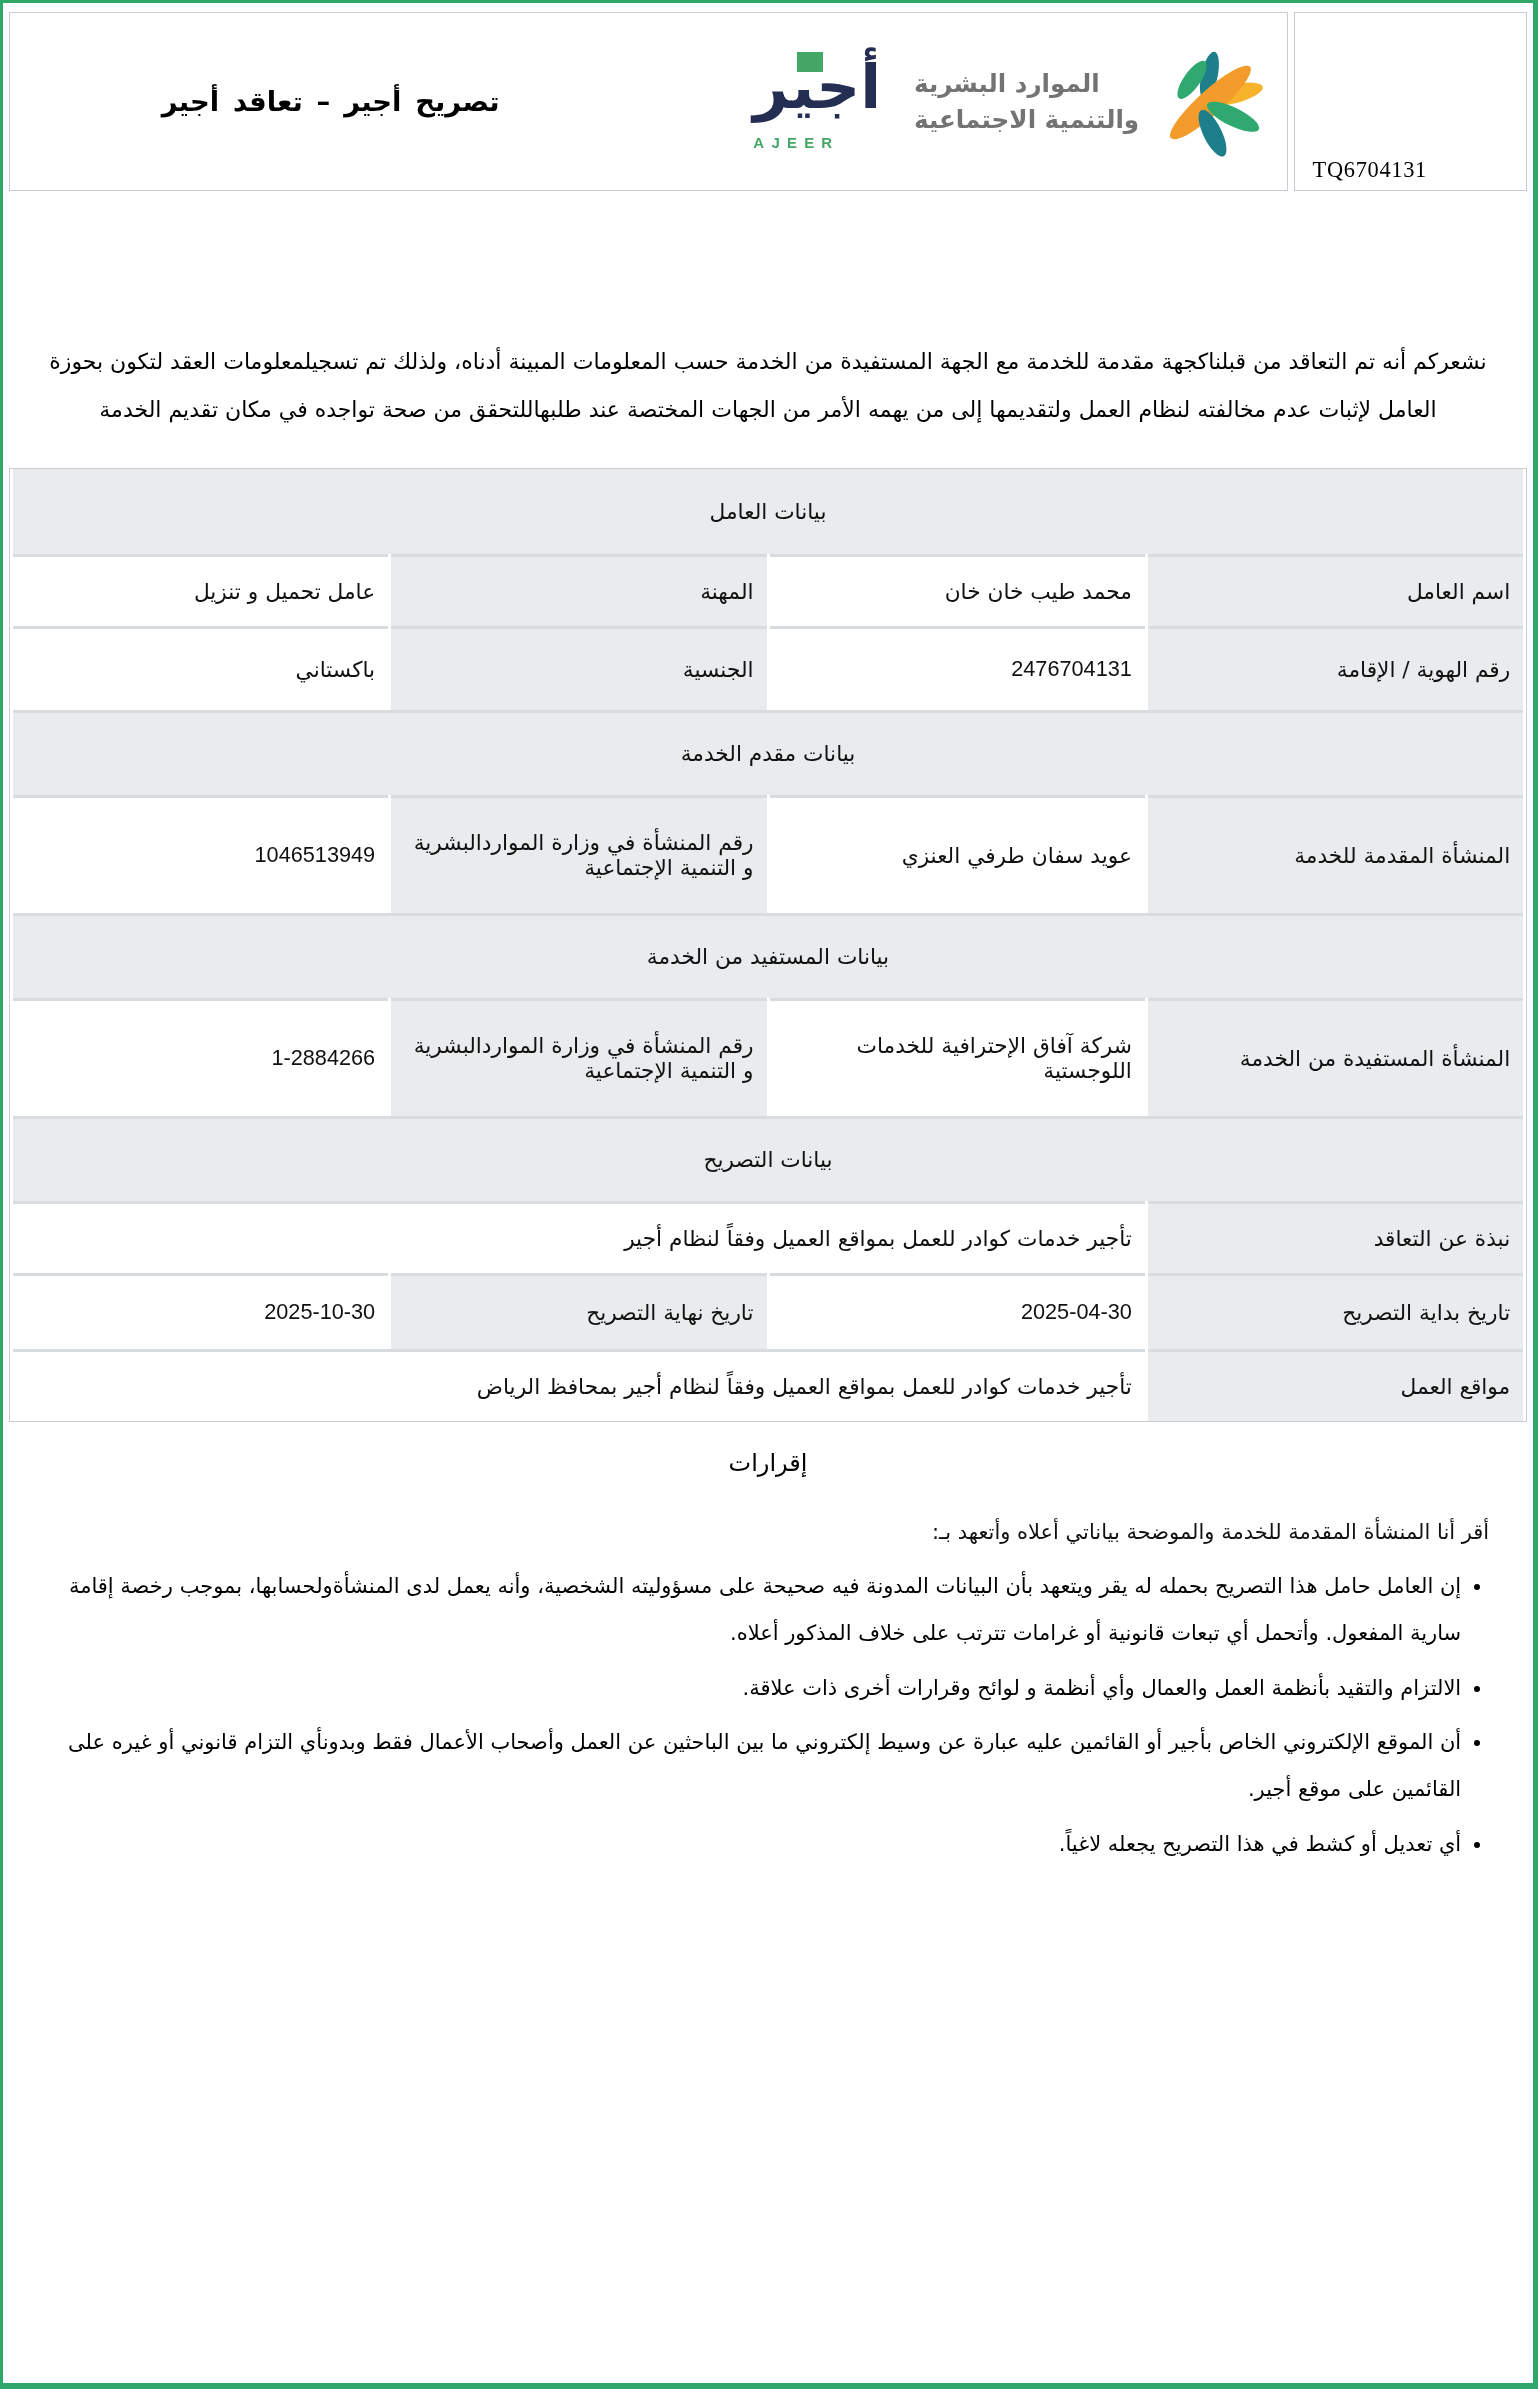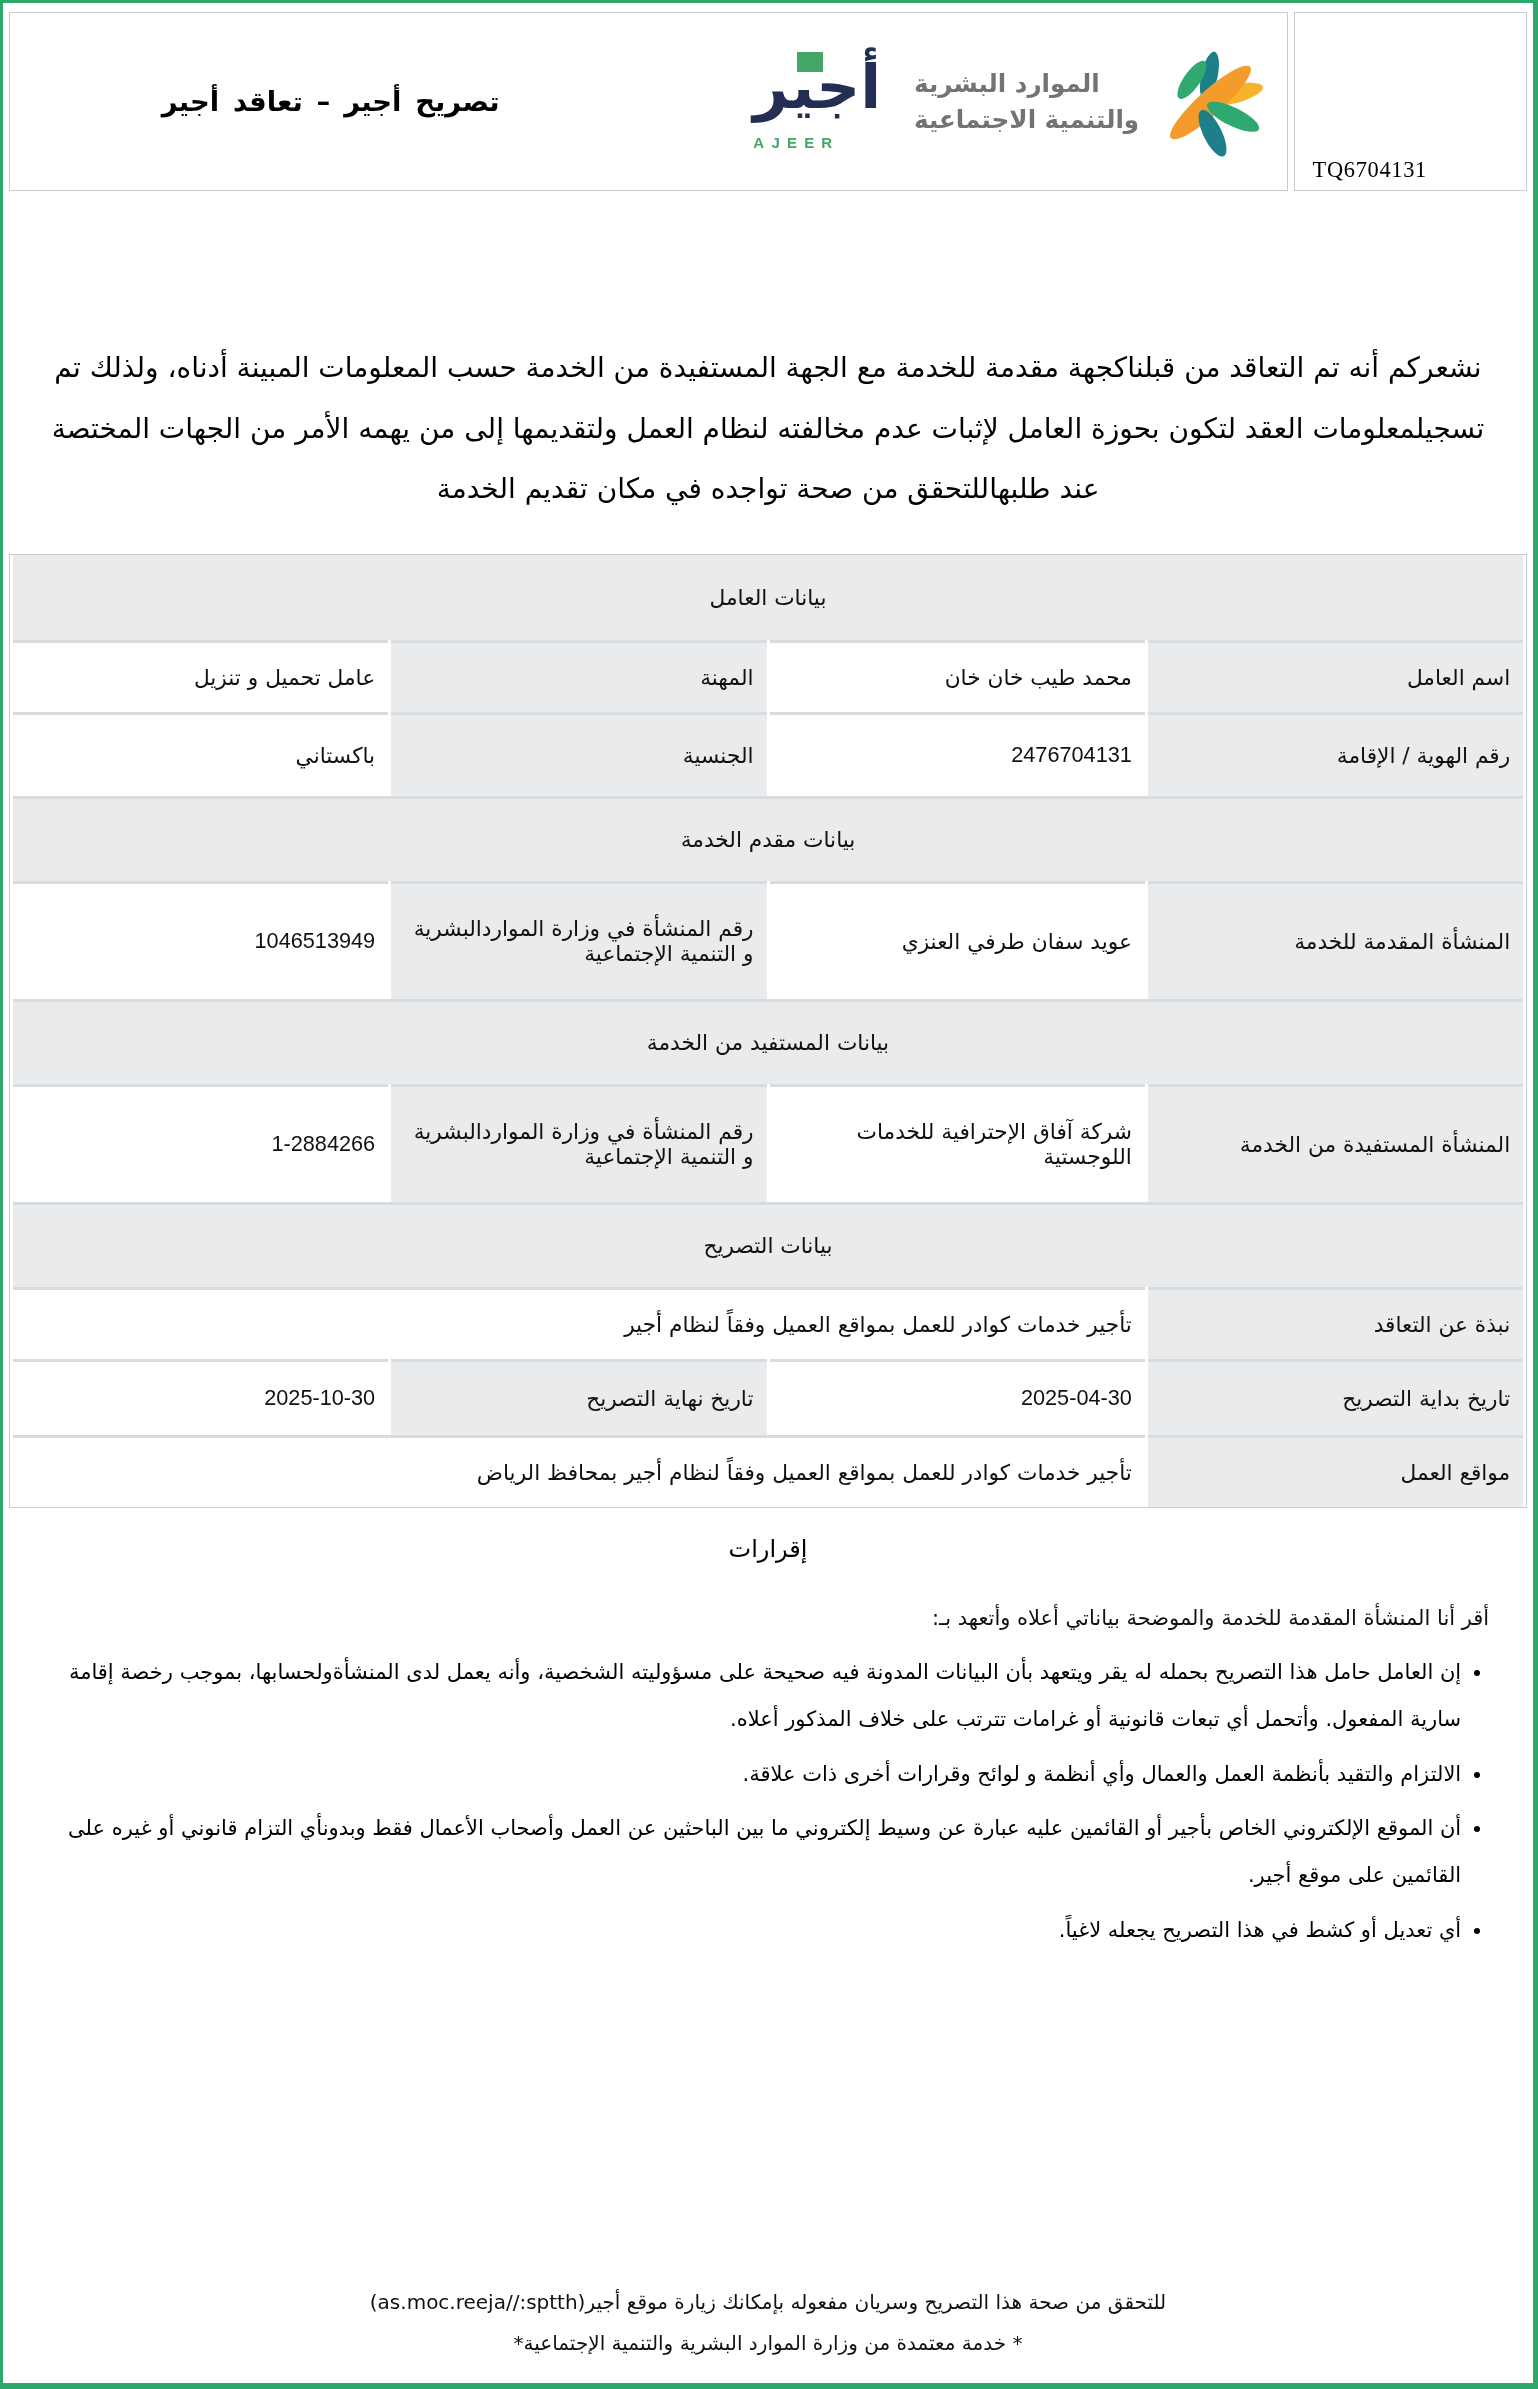--- a/index.html
+++ b/index.html
@@ -23,21 +23,21 @@
   .ajeer-logo{display:flex;flex-direction:column;align-items:flex-start;margin-right:33px;}
   .ajeer-ar-wrap{position:relative;line-height:1;}
   .ajeer-square{position:absolute;left:34%;top:0px;width:26px;height:19.5px;background:#44A767;z-index:0;}
   .ajeer-ar{position:relative;z-index:1;font-size:61px;font-weight:bold;color:#242D52;line-height:1.15;}
   .ajeer-en{color:#44A767;font-size:15px;font-weight:bold;letter-spacing:7.2px;margin-top:12px;font-family:"Liberation Sans","DejaVu Sans",sans-serif;}
   .ministry{display:flex;align-items:center;gap:11.6px;}
   .ministry-text{direction:rtl;text-align:left;color:#737373;font-weight:bold;font-size:24.6px;line-height:1.45;}
   .emblem{width:123px;height:123px;margin-top:5.8px;}
 
   
-  .intro{margin:147px 21.7px 0 21.7px;text-align:center;font-size:28px;line-height:2.15;color:#000;}
+  .intro{margin:147px 21.7px 0 21.7px;text-align:center;font-size:22px;line-height:2.15;color:#000;}
 
   
   .tblwrap{margin-top:35px;border:1.4px solid #c9cdd2;background:#fff;}
   table.permit{width:100%;border-collapse:separate;border-spacing:3.6px 0;direction:rtl;}
   table.permit td{vertical-align:middle;font-size:21.7px;padding:7.2px 13px;box-sizing:border-box;border-top:3.6px solid #d9dcdf;}
   table.permit tr:first-child td{border-top:none;}
   td.sec{background:#e9ebed;text-align:center;height:85px;font-size:21.7px;}
   td.lbl{background:#e9ebed;text-align:right;}
   td.val{background:#fff;text-align:right;padding-right:23px;}
   .num{direction:ltr;unicode-bidi:isolate;font-family:"Liberation Sans","DejaVu Sans",sans-serif;}
@@ -166,18 +166,14 @@
     <p class="decl-intro">أقر أنا المنشأة المقدمة للخدمة والموضحة بياناتي أعلاه وأتعهد بـ:</p>
     <ul class="decl-list">
       <li>إن العامل حامل هذا التصريح بحمله له يقر ويتعهد بأن البيانات المدونة فيه صحيحة على مسؤوليته الشخصية، وأنه يعمل لدى المنشأةولحسابها، بموجب رخصة إقامة سارية المفعول. وأتحمل أي تبعات قانونية أو غرامات تترتب على خلاف المذكور أعلاه.</li>
       <li>الالتزام والتقيد بأنظمة العمل والعمال وأي أنظمة و لوائح وقرارات أخرى ذات علاقة.</li>
       <li>أن الموقع الإلكتروني الخاص بأجير أو القائمين عليه عبارة عن وسيط إلكتروني ما بين الباحثين عن العمل وأصحاب الأعمال فقط وبدونأي التزام قانوني أو غيره على القائمين على موقع أجير.</li>
       <li>أي تعديل أو كشط في هذا التصريح يجعله لاغياً.</li>
     </ul>
 
   </div>
 
-  <div class="footer">
-    <div>للتحقق من صحة هذا التصريح وسريان مفعوله بإمكانك زيارة موقع أجير(as.moc.reeja//:sptth)</div>
-    <div>* خدمة معتمدة من وزارة الموارد البشرية والتنمية الإجتماعية*</div>
-  </div>
 </div>
 
 
 </body></html>

